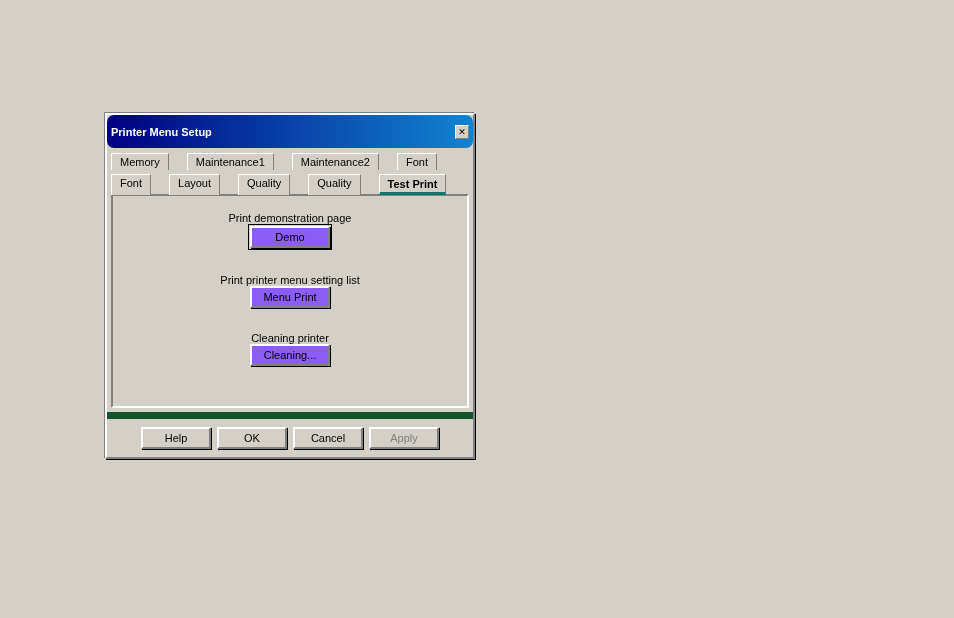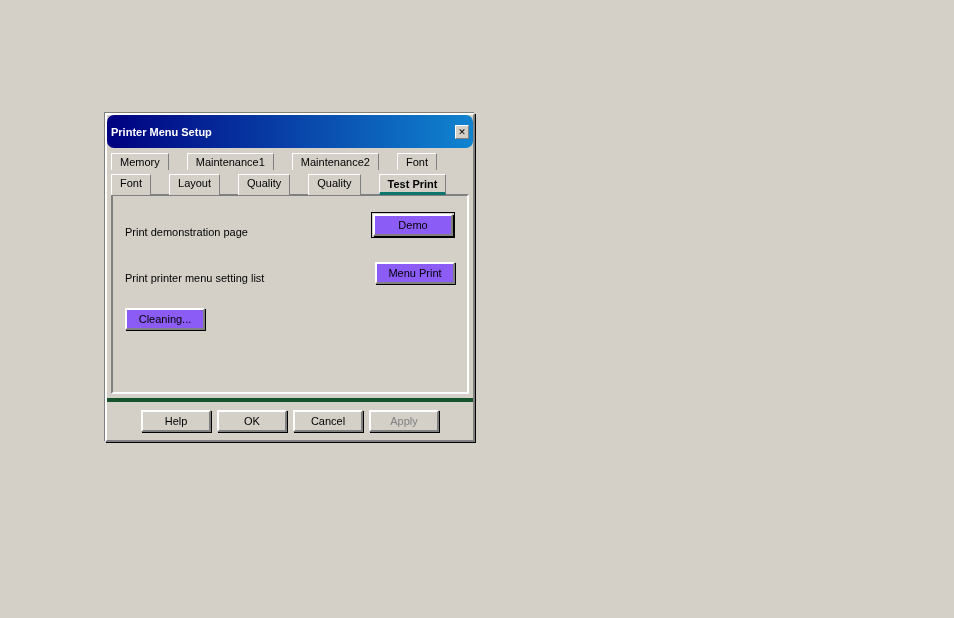--- a/index.html
+++ b/index.html
@@ -91,22 +91,23 @@
       border: 2px solid;
       border-color: #808080 #ffffff #ffffff #808080;
       margin: 0 4px 4px 4px;
       padding: 16px 12px;
       background: #d4d0c8;
       min-height: 200px;
     }
 
     .content-row {
       display: flex;
-      align-items: flex-end;
+      align-items: center;
       margin-bottom: 24px;
+      flex-direction: column;
     }
 
     .content-label {
       flex: 1;
       font-size: 11px;
       color: #000;
     }
 
     .win-button {
       min-width: 80px;
@@ -118,21 +119,21 @@
       font-size: 11px;
       cursor: pointer;
       text-align: center;
     }
 
     .footer {
       display: flex;
       justify-content: center;
       gap: 6px;
       padding: 8px 8px 8px 8px;
-      border-top: 4px solid #14532d;
+      border-top: 7px solid #14532d;
     }
 
     .footer-btn {
       min-width: 70px;
       padding: 3px 8px;
       background: #d4d0c8;
       border: 2px solid;
       border-color: #ffffff #808080 #808080 #ffffff;
       box-shadow: 1px 1px 0 #000;
       font-size: 11px;
@@ -183,20 +184,21 @@
       </div>
     </div>
 
     <div class="content-row">
       <span class="content-label">Print printer menu setting list</span>
       <button class="win-button">Menu Print</button>
     </div>
 
 
     <div class="content-row">
+      <span class="content-label">Cleaning printer</span>
       <button class="win-button">Cleaning...</button>
     </div>
   </div>
 
   <div class="footer">
     <button class="footer-btn">Help</button>
     <button class="footer-btn">OK</button>
     <button class="footer-btn">Cancel</button>
     <button class="footer-btn disabled">Apply</button>
   </div>

